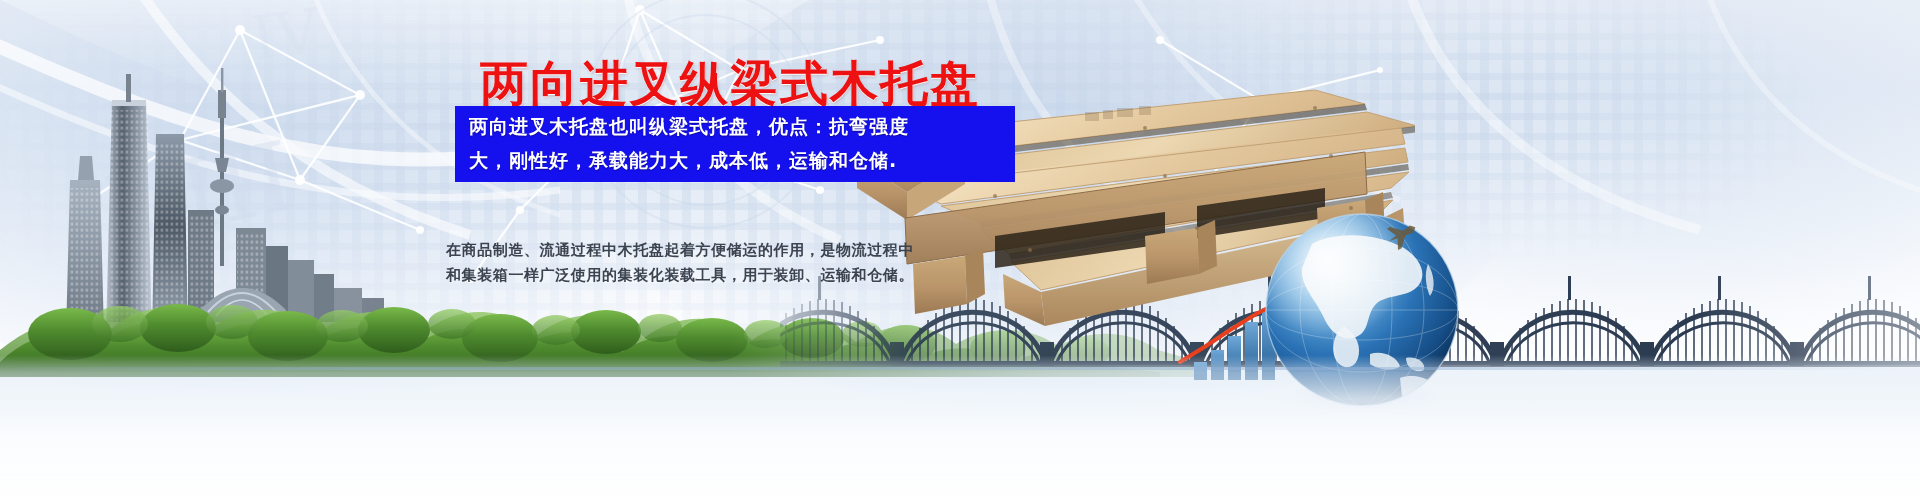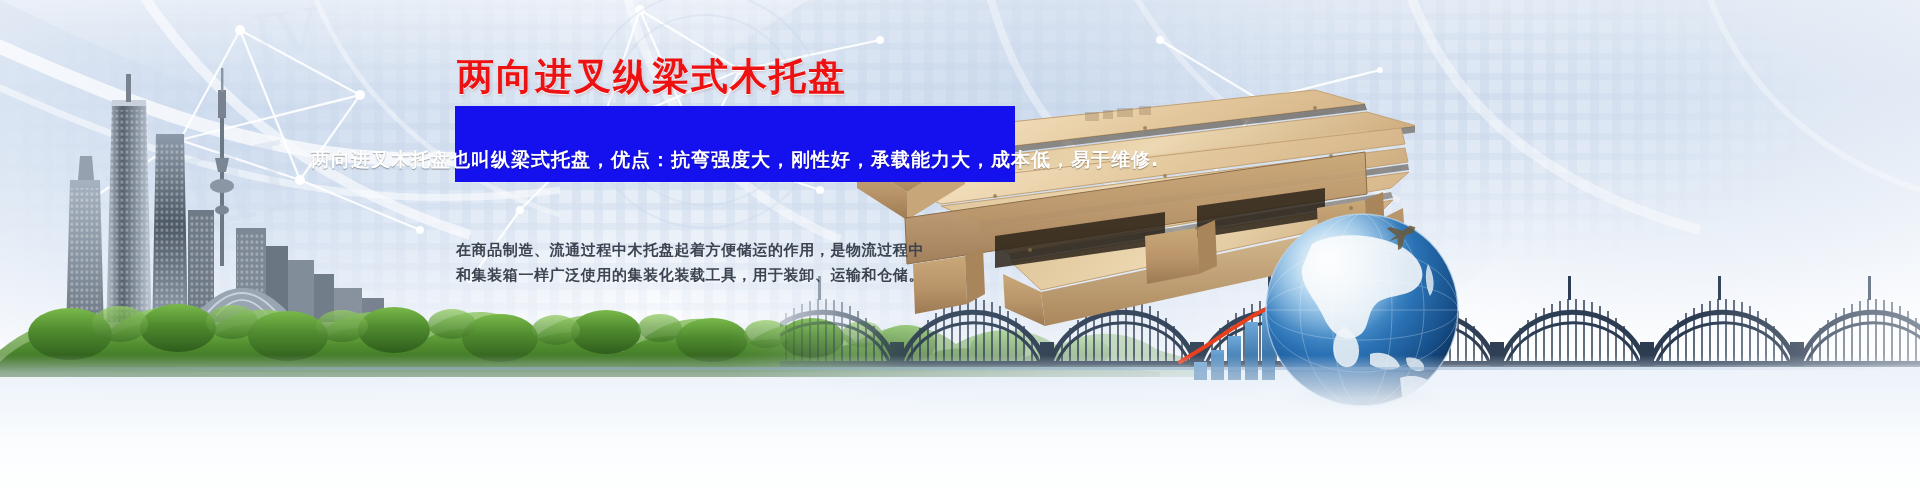--- a/index.html
+++ b/index.html
@@ -84,42 +84,41 @@
   .pallet { position:absolute; left:845px; top:68px; width:570px; height:280px; pointer-events:none; }
 
   
   .globe { position:absolute; left:1258px; top:208px; width:208px; height:208px; pointer-events:none; }
 
   
   .chart { position:absolute; left:1172px; top:300px; width:130px; height:80px; pointer-events:none; }
 
   
   .title {
-    position:absolute; left:457px; top:52px;
-    font-size:37px; font-weight:bold; letter-spacing:2px;
+    position:absolute; left:480px; top:52px;
+    font-size:48px; font-weight:bold; letter-spacing:2px;
     color:#ee1111;
     font-family:"DejaVu Serif","Liberation Serif",serif;
     text-shadow:0 1px 0 rgba(255,255,255,.9), 1px 2px 3px rgba(120,20,20,.18);
     white-space:nowrap;
   }
   .bluebox {
     position:absolute; left:455px; top:106px;
     width:560px; height:76px;
     background:#1510ee;
-    display:flex; flex-direction:row; justify-content:center;
+    display:flex; flex-direction:column; justify-content:center;
     padding:4px 14px 6px 14px;
-    align-items:flex-end;
   }
   .bluebox .bl {
     color:#ffffff; font-size:19px; font-weight:bold;
     letter-spacing:1px; line-height:34px; white-space:nowrap;
     font-family:"DejaVu Sans","Liberation Sans",sans-serif;
     text-shadow:0 1px 1px rgba(0,0,0,.35);
   }
-  .para { position:absolute; left:456px; top:238px; width:430px; }
+  .para { position:absolute; left:446px; top:238px; width:430px; }
   .para .pl {
     color:#3c4450; font-size:15px; line-height:25px;
     letter-spacing:.6px; white-space:nowrap; font-weight:bold;
     font-family:"DejaVu Sans","Liberation Sans",sans-serif;
   }
 </style>
 </head>
 <body>
 
 <div id="banner">
@@ -587,21 +586,21 @@
     </g>
   </svg>
 
   <div class="water"></div>
   <div class="water-line"></div>
 
   <div class="title">两向进叉纵梁式木托盘</div>
 
   <div class="bluebox">
     <div class="bl">两向进叉木托盘也叫纵梁式托盘，优点：抗弯强度</div>
-    <div class="bl">大，刚性好，承载能力大，成本低，易于维修.</div>
+    <div class="bl">大，刚性好，承载能力大，成本低，运输和仓储.</div>
   </div>
 
   <div class="para">
     <div class="pl">在商品制造、流通过程中木托盘起着方便储运的作用，是物流过程中</div>
     <div class="pl">和集装箱一样广泛使用的集装化装载工具，用于装卸、运输和仓储。</div>
   </div>
 
 </div>
 
 </body></html>

